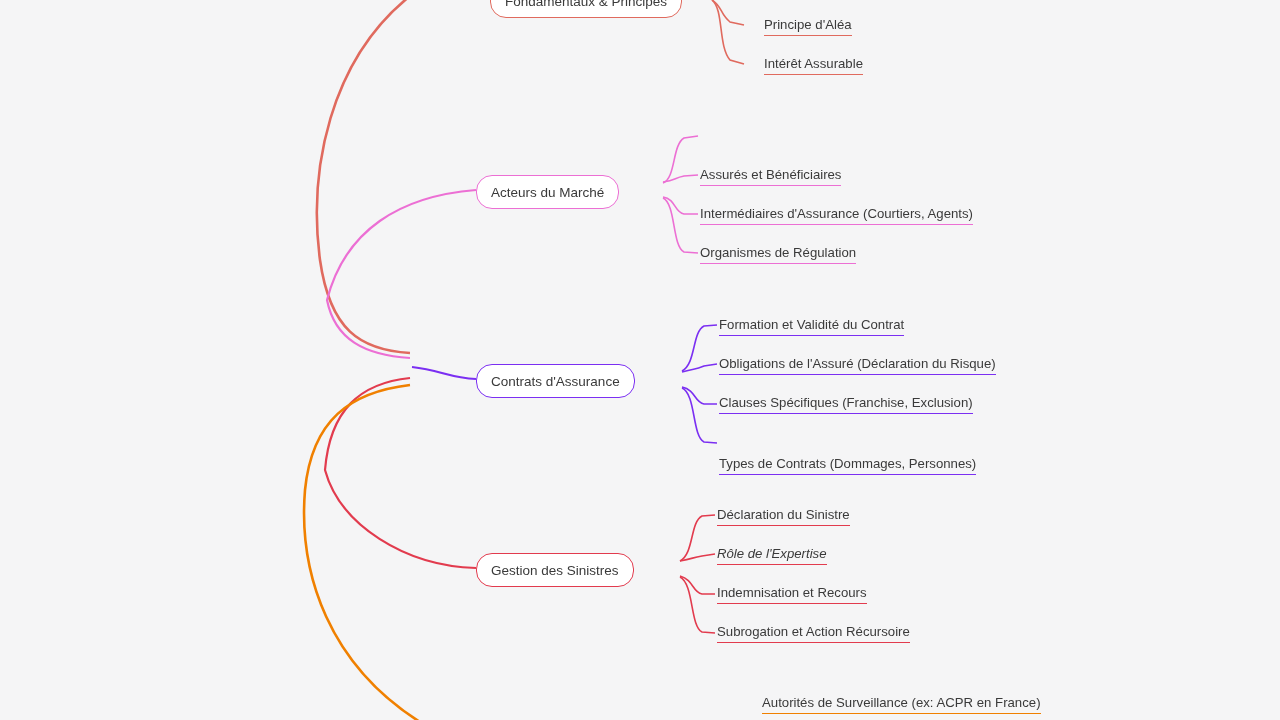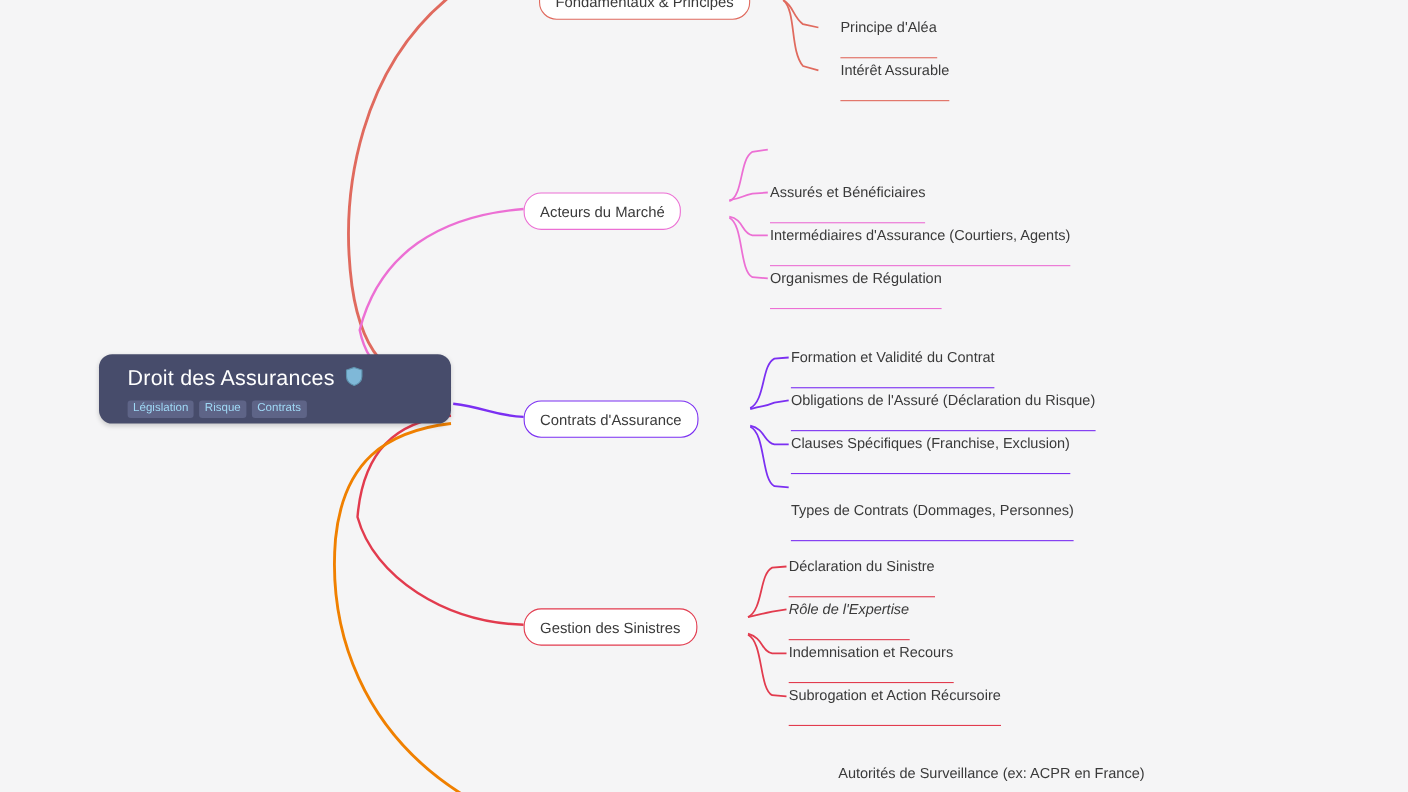--- a/index.html
+++ b/index.html
@@ -82,21 +82,21 @@
     white-space: nowrap;
     font-size: 13.5px;
     color: #3a3a3a;
   }
   
   .leaf {
     position: absolute;
     font-size: 13.2px;
     color: #3a3a3a;
     white-space: nowrap;
-    padding-bottom: 19px;
+    padding-bottom: 2px;
     border-bottom: 1.6px solid #888;
     line-height: 16px;
   }
 </style>
 </head>
 <body>
 
 <div id="canvas">
 
   <svg class="edges" viewBox="0 0 1280 720">
@@ -119,35 +119,20 @@
     <path d="M 682 372 C 696 368 694 370 704 366 L 717 364" fill="none" stroke="#7b2ff2" stroke-width="1.6"></path>
     <path d="M 682 387 C 696 390 694 402 704 404 L 717 404" fill="none" stroke="#7b2ff2" stroke-width="1.6"></path>
     <path d="M 682 388 C 696 394 692 436 704 442 L 717 443" fill="none" stroke="#7b2ff2" stroke-width="1.6"></path>
 
     <path d="M 680 561 C 694 554 690 522 702 516 L 715 515" fill="none" stroke="#e23b4e" stroke-width="1.6"></path>
     <path d="M 680 561 C 694 558 692 558 702 556 L 715 554" fill="none" stroke="#e23b4e" stroke-width="1.6"></path>
     <path d="M 680 576 C 694 580 692 592 702 594 L 715 594" fill="none" stroke="#e23b4e" stroke-width="1.6"></path>
     <path d="M 680 577 C 694 584 690 626 702 632 L 715 633" fill="none" stroke="#e23b4e" stroke-width="1.6"></path>
   </svg>
 
-  <div class="root-node">
-    <div class="root-title-row">
-      <span class="root-title">Droit des Assurances</span>
-      <span class="root-icon">
-        <svg width="22" height="22" viewBox="0 0 22 22" aria-hidden="true">
-          <path d="M11 3 L18 5.4 V11 C18 15.2 14.8 18.2 11 19.4 C7.2 18.2 4 15.2 4 11 V5.4 Z" fill="#7fb8d8" stroke="#5f93ae" stroke-width="1"></path>
-        </svg>
-      </span>
-    </div>
-    <div class="root-tags">
-      <span class="tag">Législation</span>
-      <span class="tag">Risque</span>
-      <span class="tag">Contrats</span>
-    </div>
-  </div>
 
   <div class="branch" style="left:490px; top:-16px; border-color:#e06a5e;">
     <span>Fondamentaux &amp; Principes</span>
   </div>
   <div class="leaf" style="left:764px; top:17px; border-bottom-color:#e06a5e;">
     <span>Principe d'Aléa</span>
   </div>
   <div class="leaf" style="left:764px; top:56px; border-bottom-color:#e06a5e;">
     <span>Intérêt Assurable</span>
   </div>

